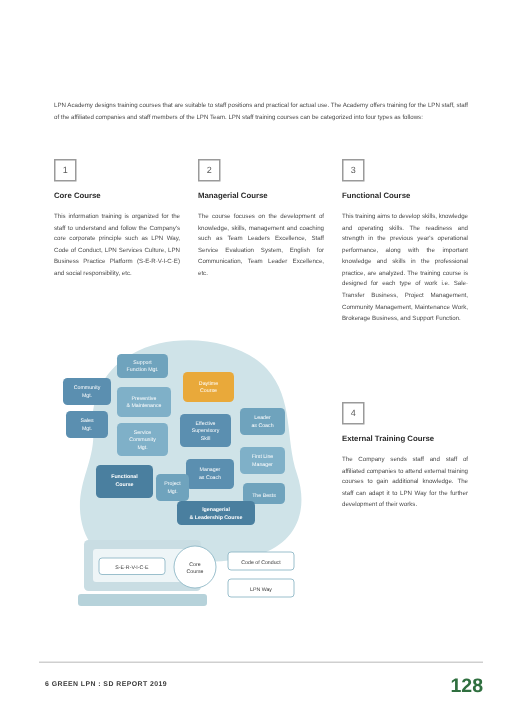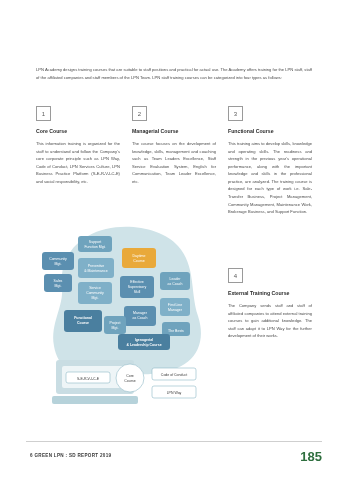--- a/index.html
+++ b/index.html
@@ -205,15 +205,15 @@
       <text class="lbl lbl-d" x="144" y="164">Code of Conduct</text>
 
       <rect x="122" y="174" width="44" height="12" rx="2" fill="#ffffff" stroke="#8fb8c6" stroke-width="0.6"></rect>
       <text class="lbl lbl-d" x="144" y="182">LPN Way</text>
 
     </svg>
   </div>
 
   <div class="footer-line"></div>
   <div class="footer-left">6 GREEN LPN : SD REPORT 2019</div>
-  <div class="footer-right">185</div>
+  <div class="footer-right">128</div>
 
 </div>
 
 </body></html>

